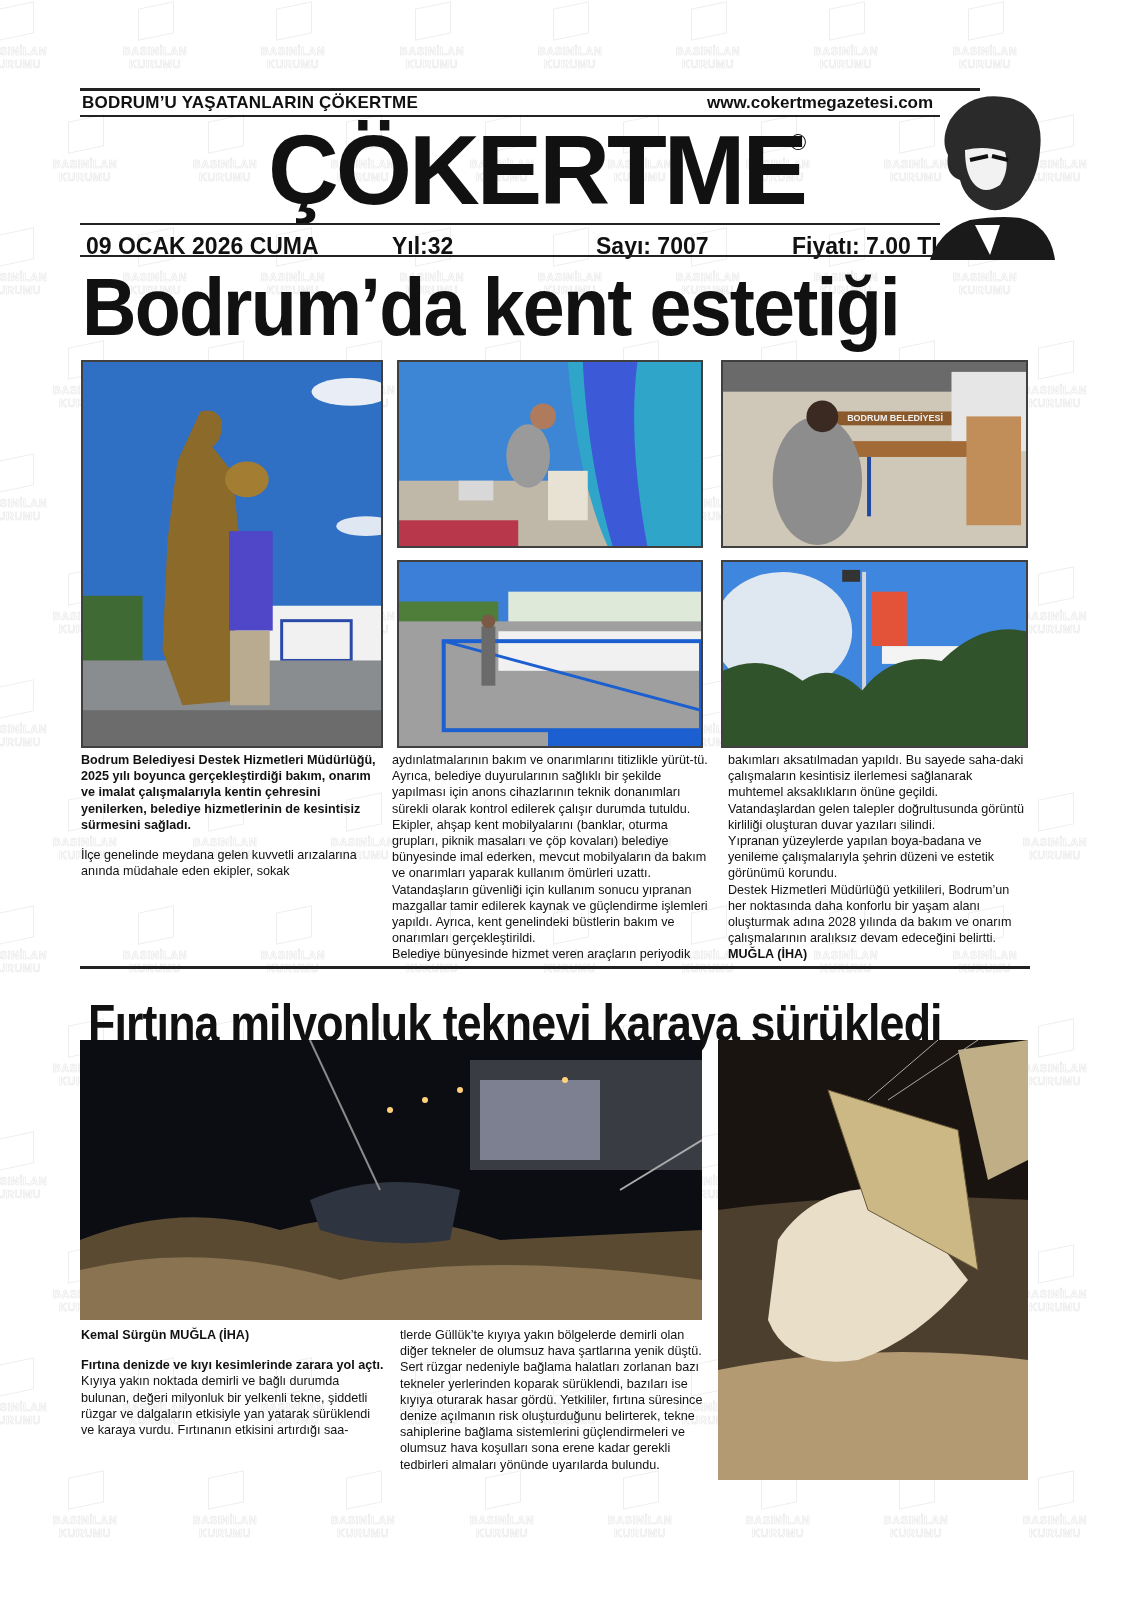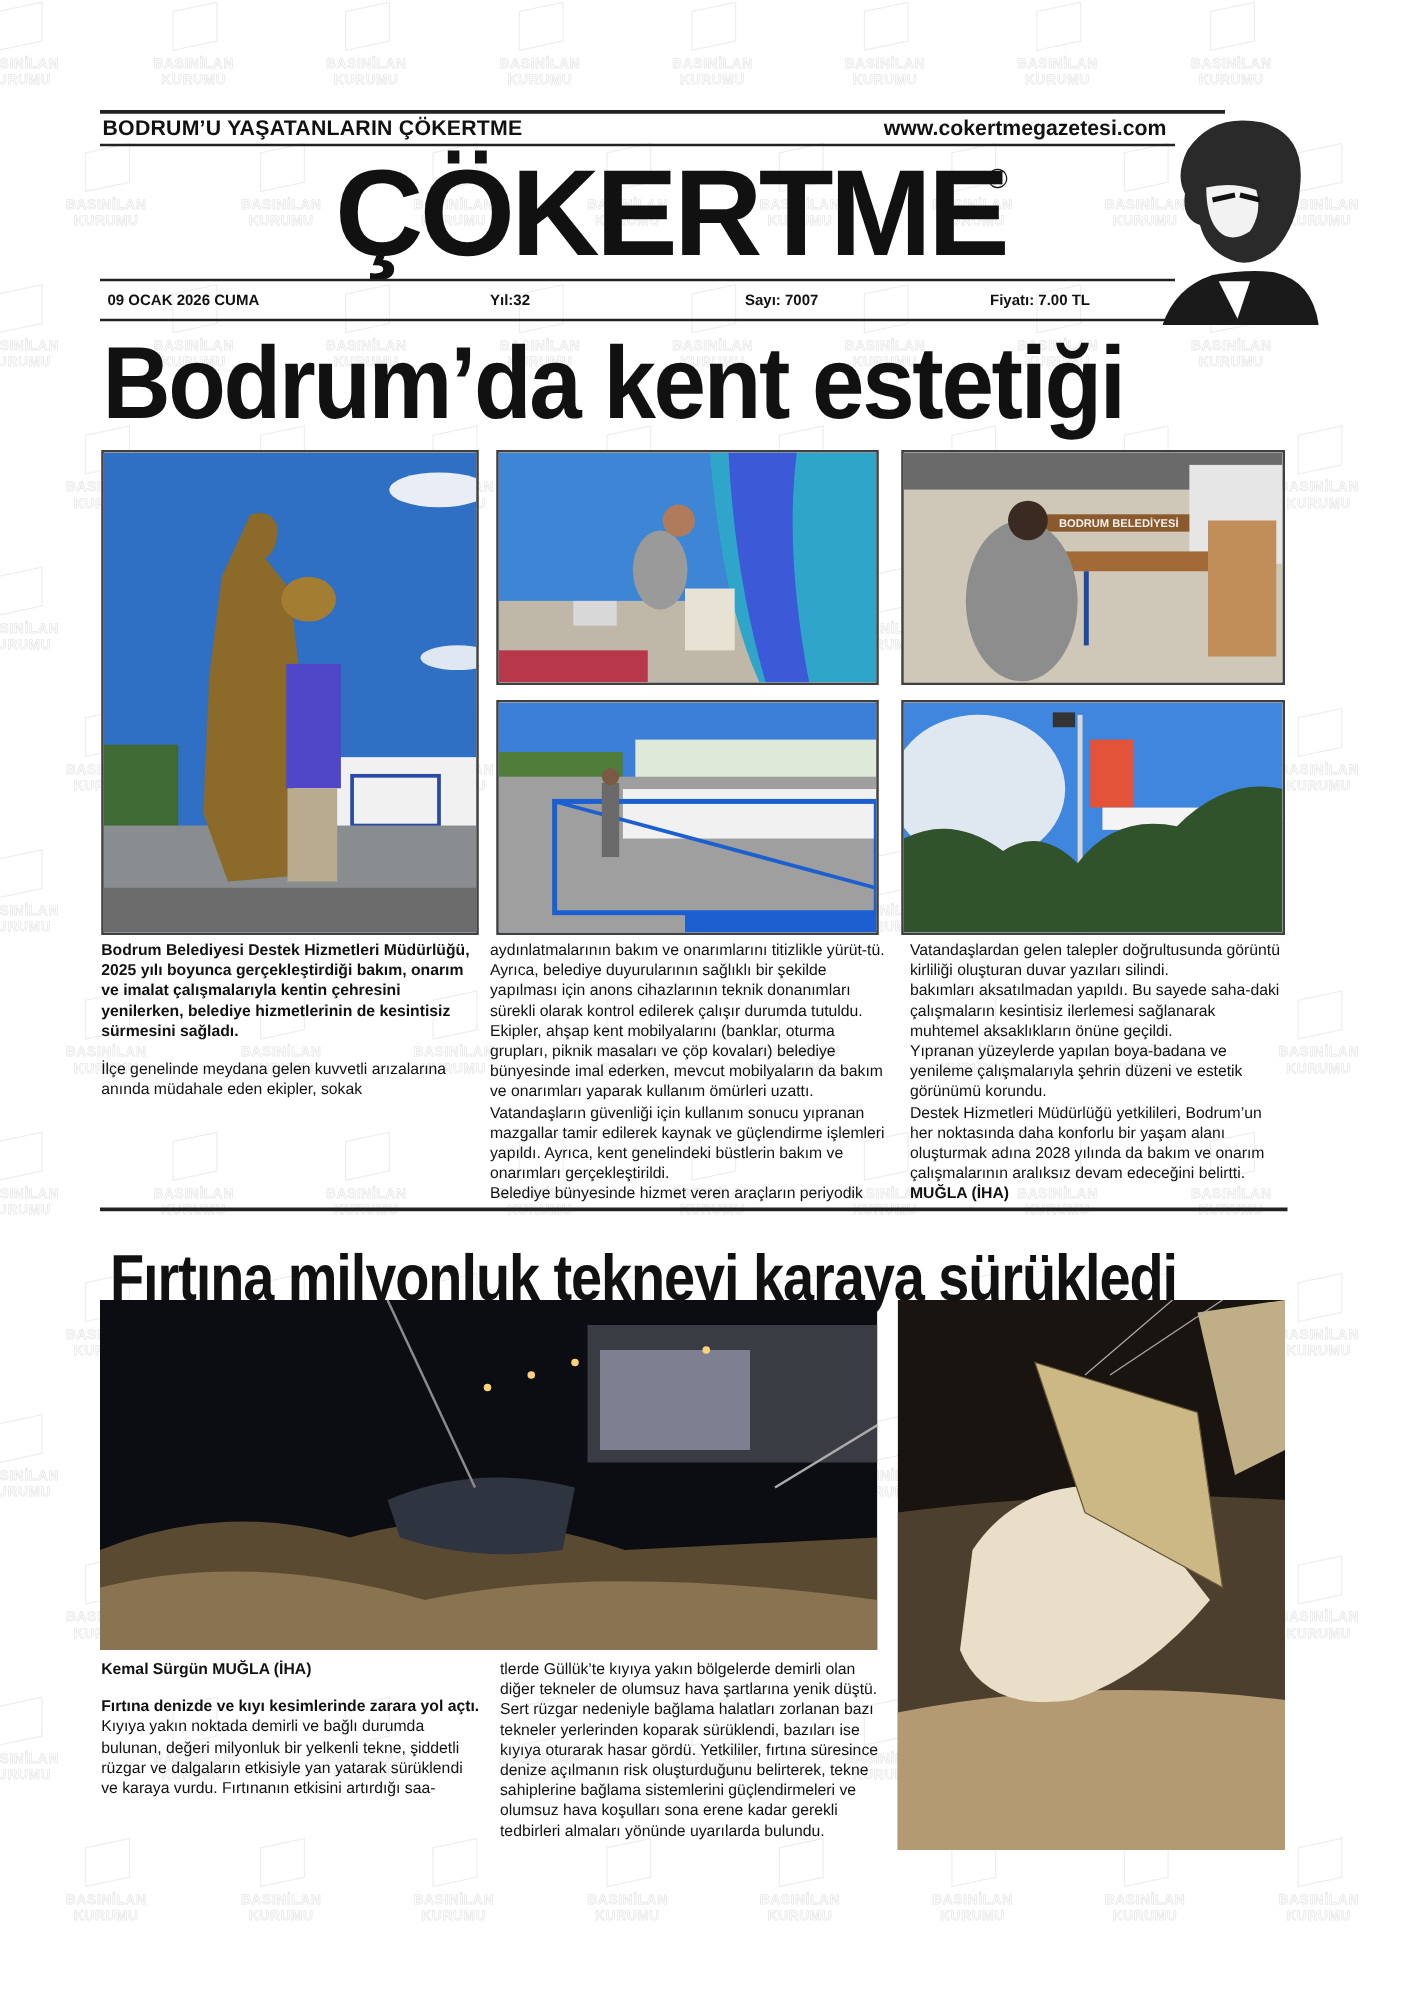--- a/index.html
+++ b/index.html
@@ -13,21 +13,21 @@
   .wm .t1, .wm .t2 { position:absolute; left:0; width:90px; text-align:center; font-size:11px; font-weight:bold;
         color:#fff; -webkit-text-stroke: 0.6px #b8b8b8; letter-spacing: 0.5px; }
   .wm .t1 { top:40px; } .wm .t2 { top:53px; }
 
   
   .rule { position:absolute; background:#222; }
   .tagline { left:82px; top:93px; font-size:17px; font-weight:bold; letter-spacing:0.2px; }
   .website { left:707px; top:93px; font-size:17px; font-weight:bold; }
   .logo { left:268px; top:120px; font-size:98px; font-weight:bold; letter-spacing:-3px; line-height:100px; }
   .reg { left:790px; top:130px; font-size:22px; }
-  .meta { top:233px; font-size:12px; font-weight:bold; }
+  .meta { top:233px; font-size:23px; font-weight:bold; }
   .portrait { left:930px; top:90px; width:125px; height:170px; }
 
   .headline1 { left:82px; top:262px; font-size:82px; font-weight:bold; letter-spacing:-2px; line-height:90px;
                transform: scaleX(0.92); transform-origin:left top; }
   .headline2 { left:88px; top:993px; font-size:52px; font-weight:bold; letter-spacing:-1px; line-height:60px;
                transform: scaleX(0.86); transform-origin:left top; }
 
   .photo { position:absolute; border:2px solid #404040; box-sizing:border-box; overflow:hidden; }
 
   .col { position:absolute; font-size:12.6px; line-height:16.2px; color:#111; }
@@ -698,22 +698,22 @@
 <div class="col" style="left:81px;top:752px;width:300px;">
   <p class="b">Bodrum Belediyesi Destek Hizmetleri Müdürlüğü, 2025 yılı boyunca gerçekleştirdiği bakım, onarım ve imalat çalışmalarıyla kentin çehresini yenilerken, belediye hizmetlerinin de kesintisiz sürmesini sağladı.</p>
   <div class="gap"></div>
   <p>İlçe genelinde meydana gelen kuvvetli arızalarına anında müdahale eden ekipler, sokak</p>
 </div>
 <div class="col" style="left:392px;top:752px;width:320px;">
   <p>aydınlatmalarının bakım ve onarımlarını titizlikle yürüt-tü. Ayrıca, belediye duyurularının sağlıklı bir şekilde yapılması için anons cihazlarının teknik donanımları sürekli olarak kontrol edilerek çalışır durumda tutuldu. Ekipler, ahşap kent mobilyalarını (banklar, oturma grupları, piknik masaları ve çöp kovaları) belediye bünyesinde imal ederken, mevcut mobilyaların da bakım ve onarımları yaparak kullanım ömürleri uzattı. Vatandaşların güvenliği için kullanım sonucu yıpranan mazgallar tamir edilerek kaynak ve güçlendirme işlemleri yapıldı. Ayrıca, kent genelindeki büstlerin bakım ve onarımları gerçekleştirildi.</p>
   <p>Belediye bünyesinde hizmet veren araçların periyodik</p>
 </div>
 <div class="col" style="left:728px;top:752px;width:302px;">
+  <p>bakımları aksatılmadan yapıldı. Bu sayede saha-daki çalışmaların kesintisiz ilerlemesi sağlanarak muhtemel aksaklıkların önüne geçildi.</p>
   <p>Vatandaşlardan gelen talepler doğrultusunda görüntü kirliliği oluşturan duvar yazıları silindi.</p>
-  <p>bakımları aksatılmadan yapıldı. Bu sayede saha-daki çalışmaların kesintisiz ilerlemesi sağlanarak muhtemel aksaklıkların önüne geçildi.</p>
   <p>Yıpranan yüzeylerde yapılan boya-badana ve yenileme çalışmalarıyla şehrin düzeni ve estetik görünümü korundu.</p>
   <p>Destek Hizmetleri Müdürlüğü yetkilileri, Bodrum’un her noktasında daha konforlu bir yaşam alanı oluşturmak adına 2028 yılında da bakım ve onarım çalışmalarının aralıksız devam edeceğini belirtti.</p>
   <p class="b">MUĞLA (İHA)</p>
 </div>
 
 <div class="rule" style="left:80px;top:966px;width:950px;height:3px;"></div>
 
 <div class="abs headline2">Fırtına milyonluk tekneyi karaya sürükledi</div>
 
 <div class="photo" style="left:80px;top:1040px;width:622px;height:280px;border:none;">

